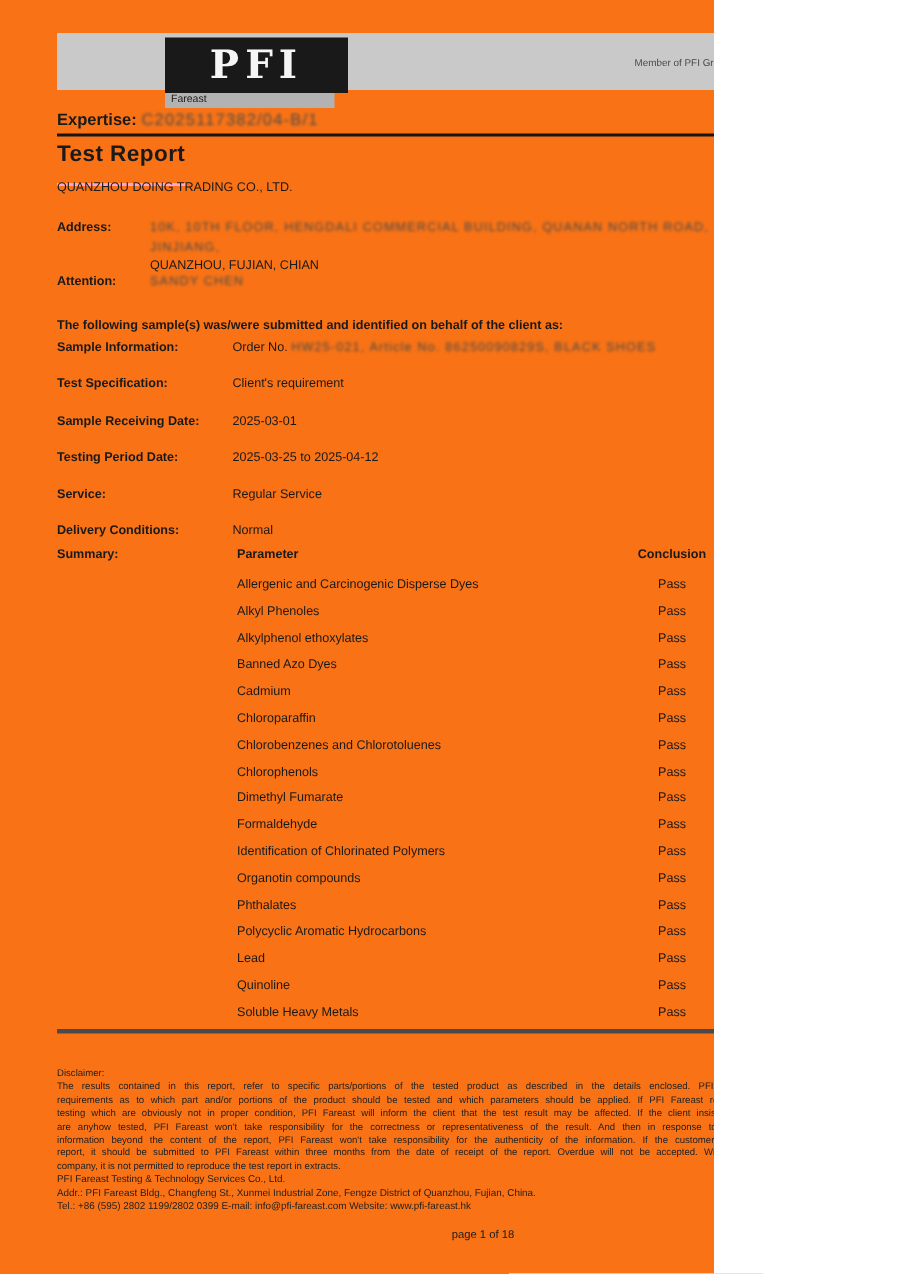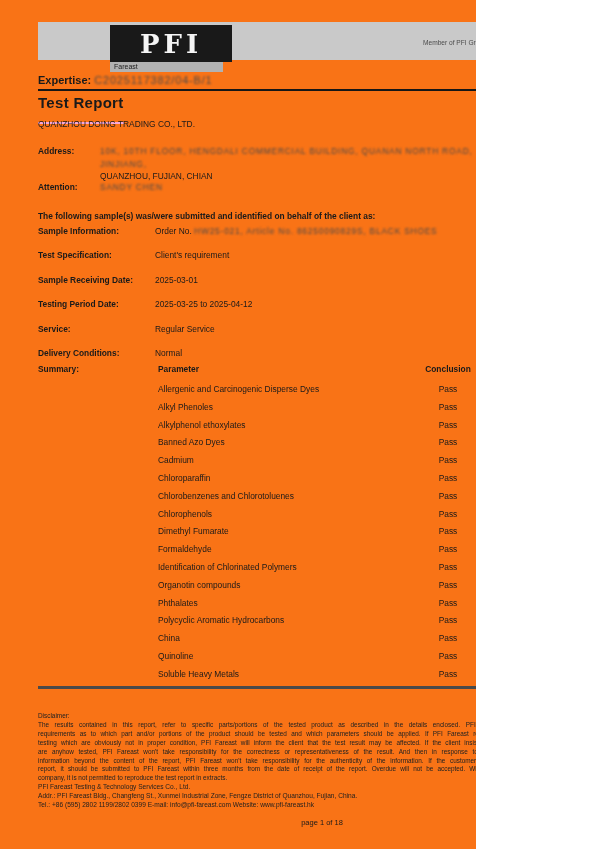--- a/index.html
+++ b/index.html
@@ -180,21 +180,21 @@
         </div>
           <div class="srow">
           <span class="pcol">Phthalates</span>
           <span class="ccol">Pass</span>
         </div>
           <div class="srow">
           <span class="pcol">Polycyclic Aromatic Hydrocarbons</span>
           <span class="ccol">Pass</span>
         </div>
           <div class="srow">
-          <span class="pcol">China</span>
+          <span class="pcol">Lead</span>
           <span class="ccol">Pass</span>
         </div>
           <div class="srow">
           <span class="pcol">Quinoline</span>
           <span class="ccol">Pass</span>
         </div>
           <div class="srow">
           <span class="pcol">Soluble Heavy Metals</span>
           <span class="ccol">Pass</span>
         </div>

